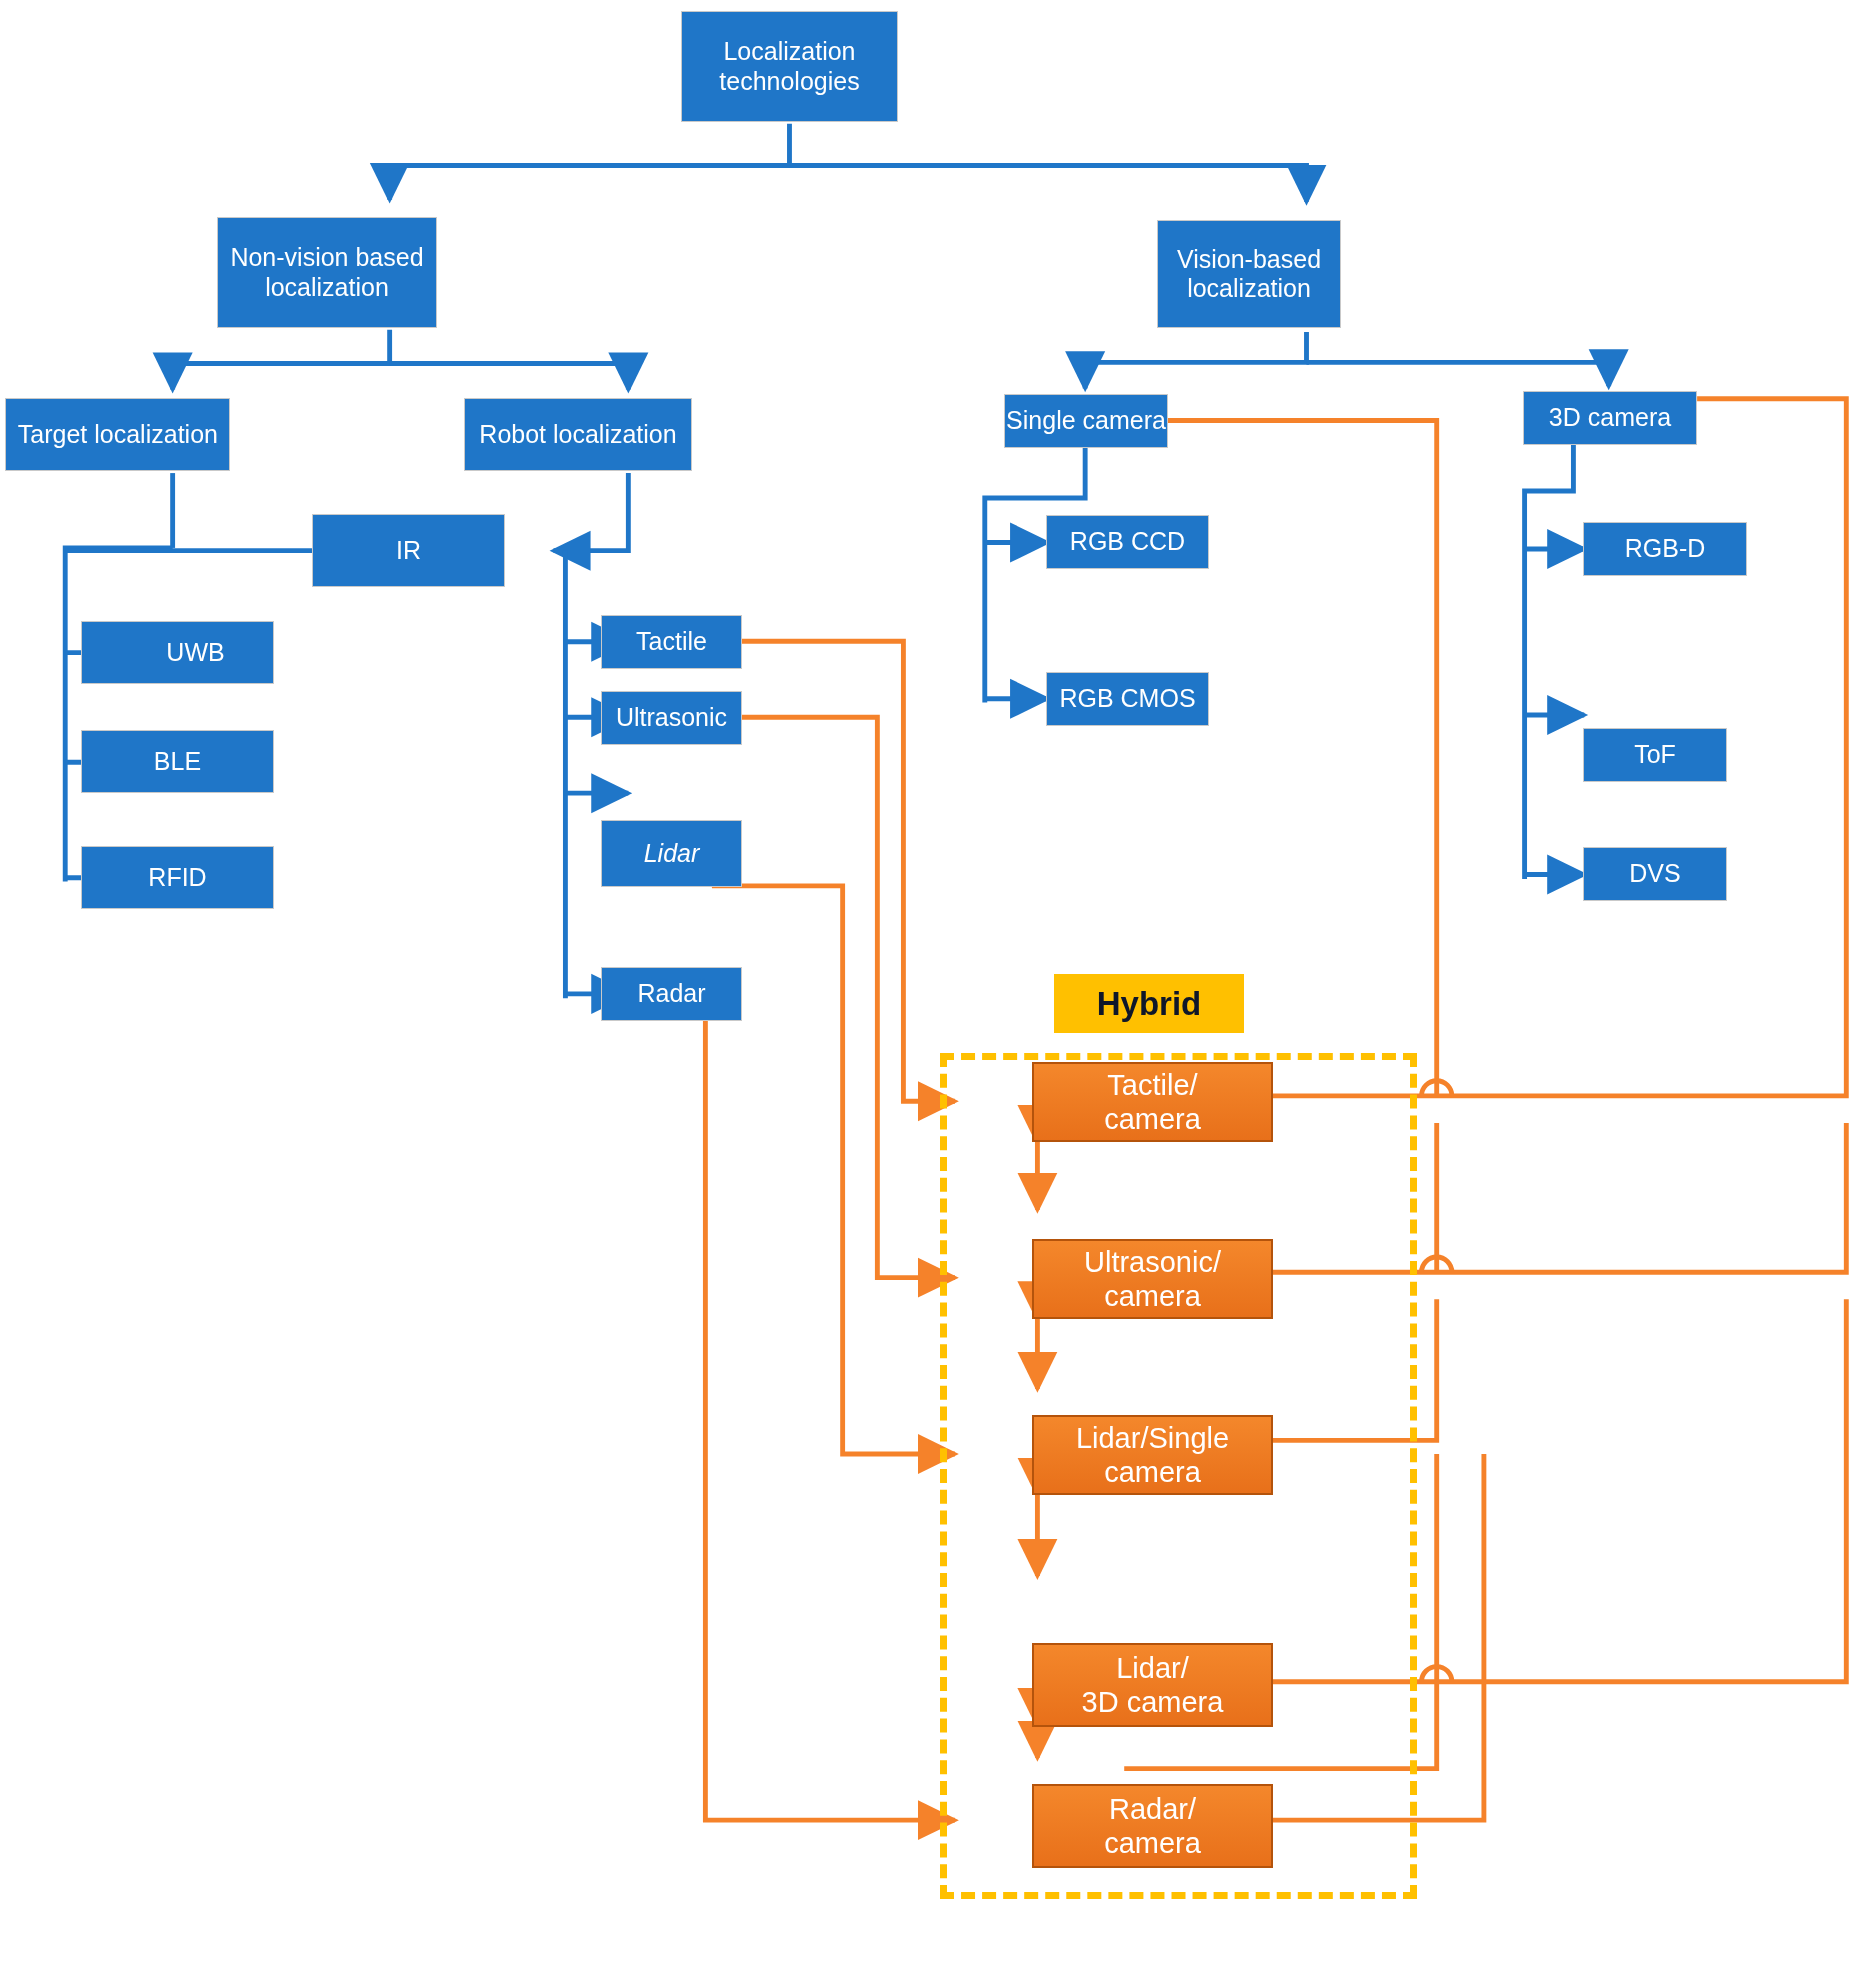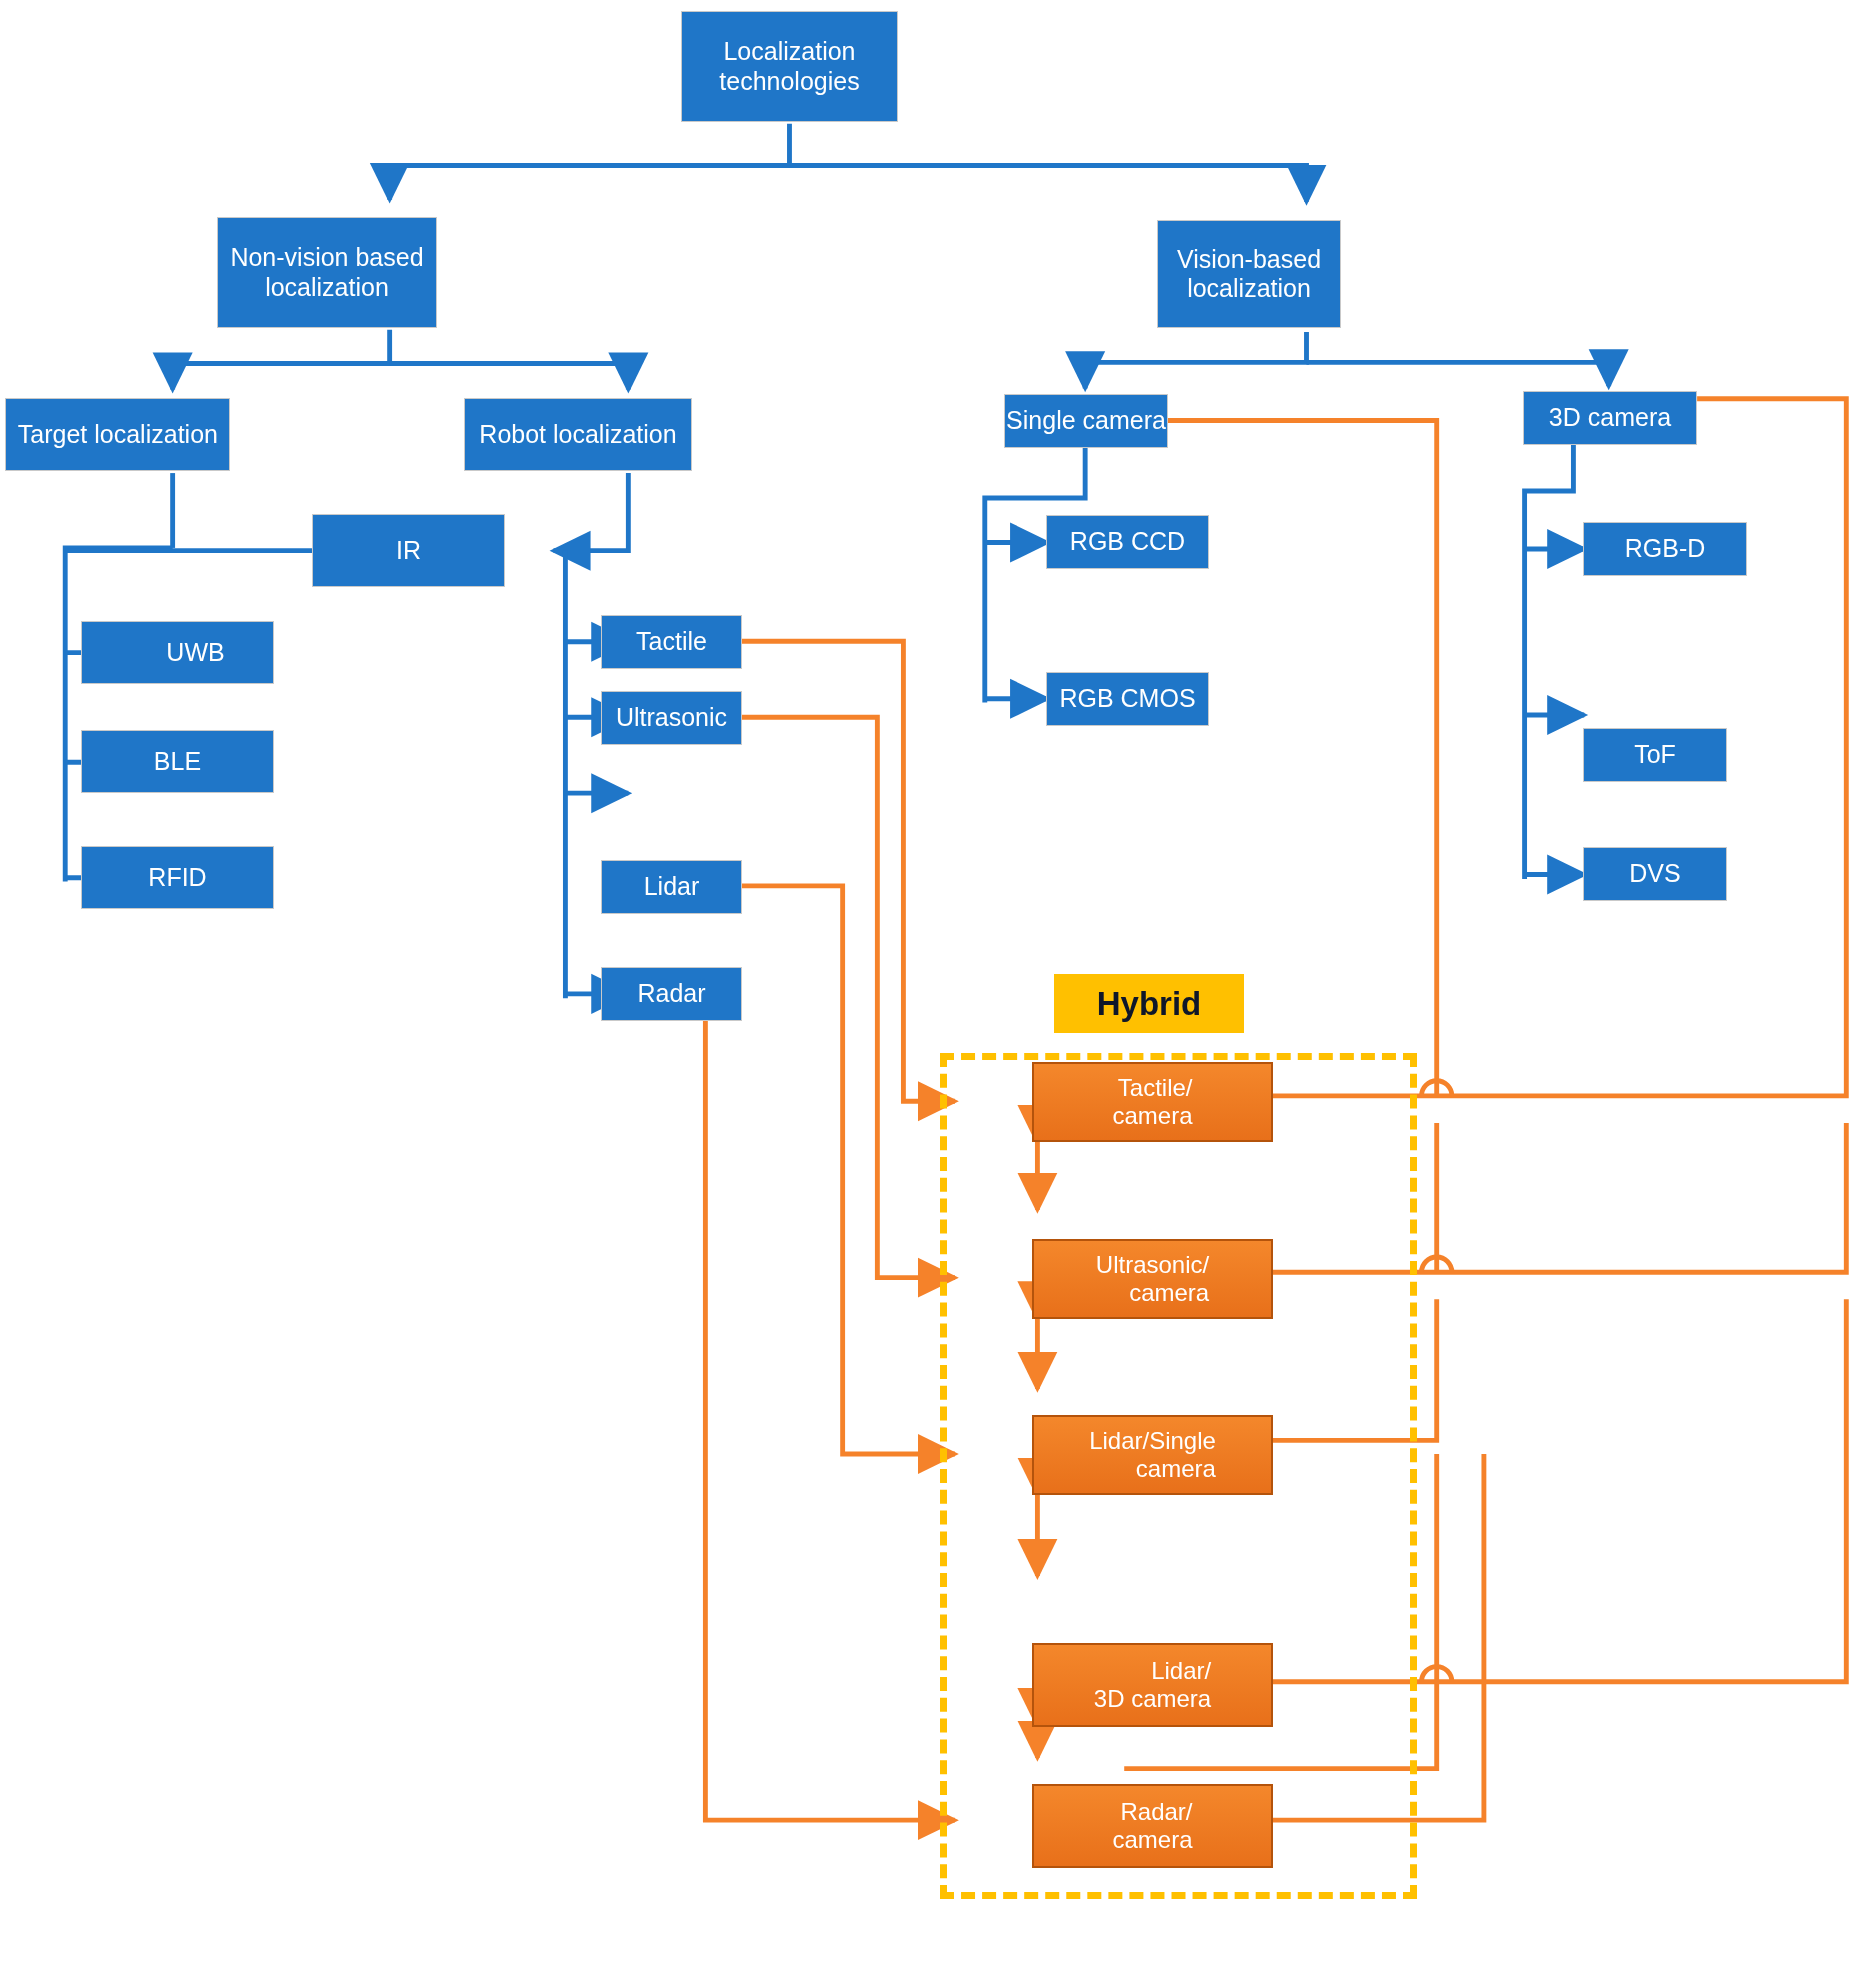--- a/index.html
+++ b/index.html
@@ -3,21 +3,21 @@
 <meta charset="utf-8">
 <style>
   html,body{margin:0;padding:0;background:#ffffff;}
   #root{position:relative;width:1873px;height:1965px;background:#fff;
         font-family:"Liberation Sans",sans-serif;overflow:hidden;}
   #wires{position:absolute;left:0;top:0;width:1873px;height:1965px;}
   .node{position:absolute;box-sizing:border-box;display:flex;align-items:center;
         justify-content:center;text-align:center;color:#fff;line-height:1.18;}
   .blue{background:#1F76C8;border:1.6px solid #c9c9c9;font-size:25px;}
   .orange{background:linear-gradient(180deg,#F4872B 0%,#E8701A 100%);
-          border:2.7px solid #B4530B;font-size:24px;text-align:right;}
+          border:2.7px solid #B4530B;font-size:29px;}
   .hybrid-label{position:absolute;background:#FFC000;color:#0f172a;font-weight:bold;
                 font-size:33px;display:flex;align-items:center;justify-content:center;}
   .dash-box{position:absolute;border:7px dashed #FFC000;box-sizing:border-box;}
 </style>
 </head>
 <body>
 
 <div id="root">
 
   <svg id="wires" viewBox="0 0 3452 3622" xmlns="http://www.w3.org/2000/svg">
@@ -110,21 +110,21 @@
   <div class="node blue" style="left:1523px;top:391px;width:174px;height:54px;">3D camera</div>
 
   <div class="node blue" style="left:312px;top:514px;width:193px;height:73px;">IR</div>
 
   <div class="node blue" style="left:81px;top:621px;width:193px;height:63px;padding-left:36px;">UWB</div>
   <div class="node blue" style="left:81px;top:730px;width:193px;height:63px;">BLE</div>
   <div class="node blue" style="left:81px;top:846px;width:193px;height:63px;">RFID</div>
 
   <div class="node blue" style="left:601px;top:615px;width:141px;height:54px;">Tactile</div>
   <div class="node blue" style="left:601px;top:691px;width:141px;height:54px;">Ultrasonic</div>
-  <div class="node blue" style="left:601px;top:860px;width:141px;height:54px;">Lidar</div>
+  <div class="node blue" style="left:601px;top:820px;width:141px;height:67px;font-style:italic;">Lidar</div>
   <div class="node blue" style="left:601px;top:967px;width:141px;height:54px;">Radar</div>
 
   <div class="node blue" style="left:1046px;top:515px;width:163px;height:54px;">RGB CCD</div>
   <div class="node blue" style="left:1046px;top:672px;width:163px;height:54px;">RGB CMOS</div>
 
   <div class="node blue" style="left:1583px;top:522px;width:164px;height:54px;">RGB-D</div>
   <div class="node blue" style="left:1583px;top:728px;width:144px;height:54px;">ToF</div>
   <div class="node blue" style="left:1583px;top:847px;width:144px;height:54px;">DVS</div>
 
   <div class="hybrid-label" style="left:1054px;top:974px;width:190px;height:59px;">Hybrid</div>

